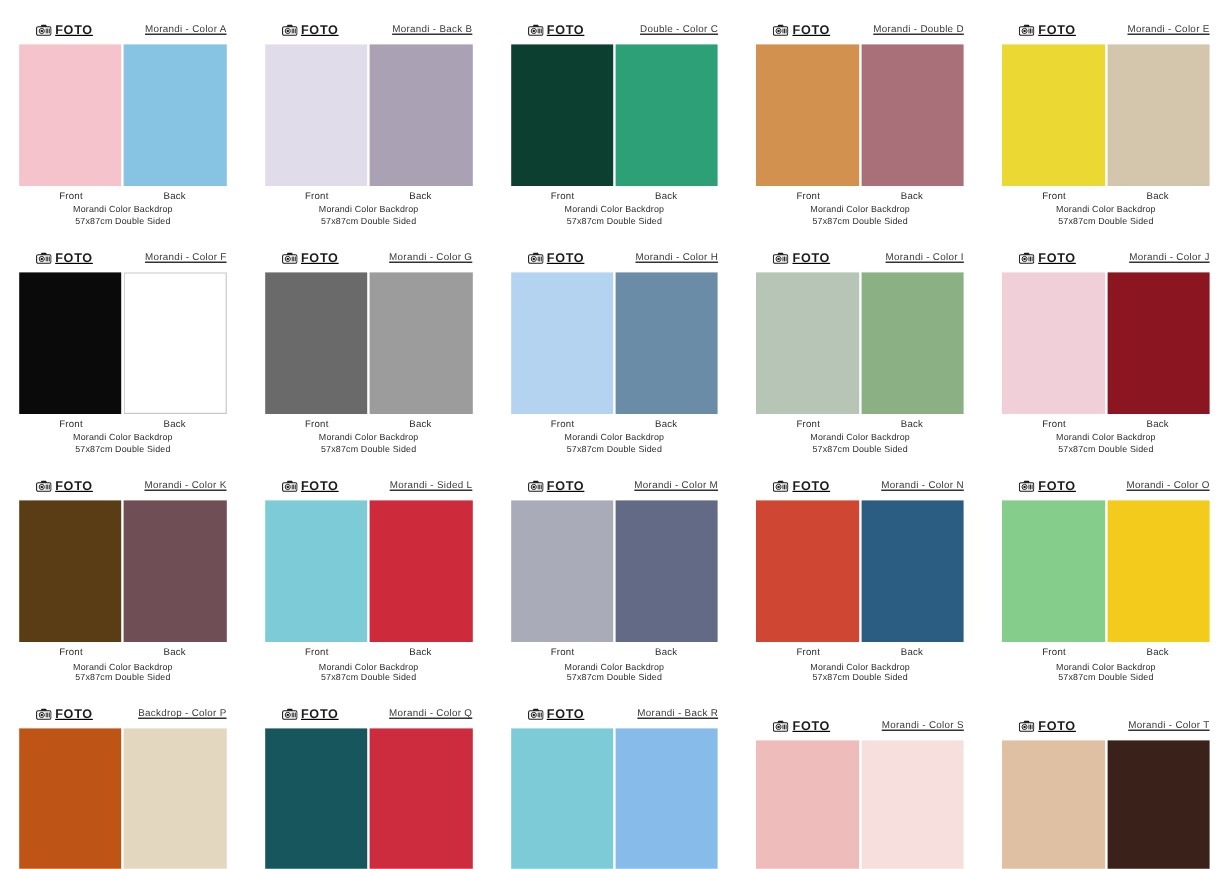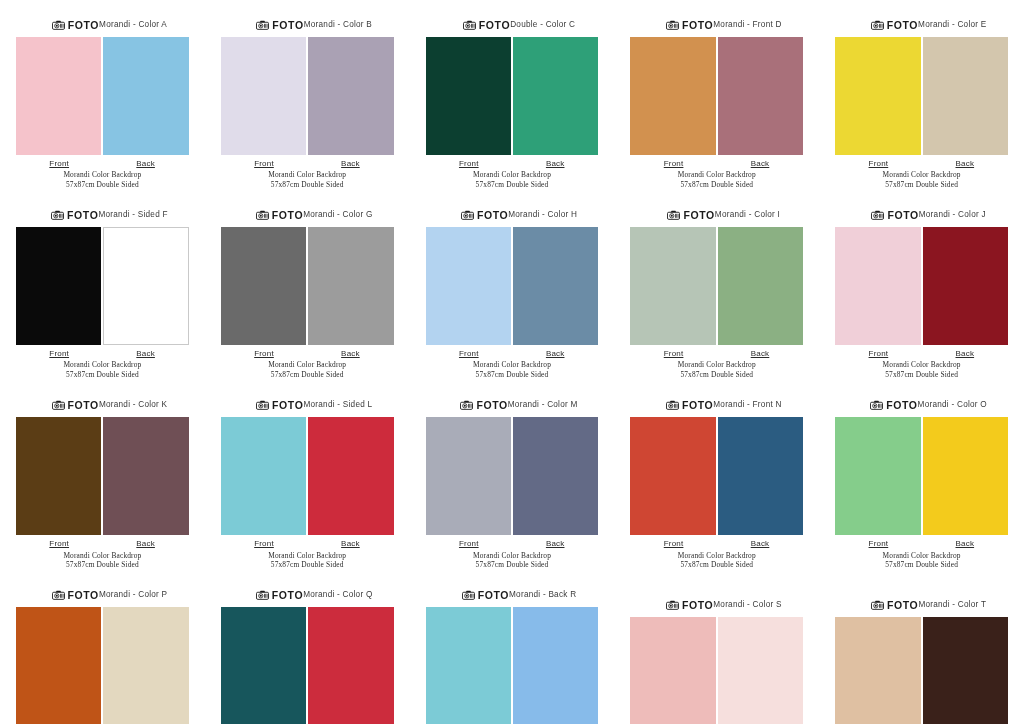--- a/index.html
+++ b/index.html
@@ -26,24 +26,25 @@
     position: relative;
     padding: 18px 14px 0 14px;
     display: flex;
     flex-direction: column;
   }
   .card.shift-down { padding-top: 28px; }
 
   .card-head {
     display: flex;
     align-items: center;
-    justify-content: center;
+    justify-content: space-between;
     height: 14px;
     margin: 0 0 5px 0;
     padding: 0 2px 0 16px;
+    text-decoration: underline;
   }
   .brand {
     display: flex;
     align-items: center;
     gap: 3px;
     flex: none;
   }
   .cam-icon { display: block; }
   .brand-name {
     font-size: 10.5px;
@@ -78,31 +79,30 @@
     margin-top: 4px;
     padding: 0 2px;
   }
   .side-label {
     flex: 1 1 50%;
     text-align: center;
     font-size: 8px;
     color: #2b2b2b;
     letter-spacing: 0.2px;
     line-height: 1.15;
-    text-decoration: underline;
   }
   .desc {
     margin-top: 2px;
     text-align: center;
     font-size: 7.4px;
     color: #2b2b2b;
     letter-spacing: 0.15px;
     line-height: 1.35;
   }
-  .desc div { white-space: nowrap; font-family: Liberation Serif, serif; }
+  .desc div { white-space: nowrap; }
 </style>
 </head>
 <body>
 
 <div id="sheet">
   <div class="grid" id="grid">
       <div class="card">
         <div class="card-head">
           <div class="brand">
             <svg width="13" height="10" viewBox="0 0 26 20" class="cam-icon">
@@ -138,21 +138,21 @@
               <rect x="1" y="4.5" width="24" height="14.2" rx="2.6" fill="none" stroke="#1b1b1b" stroke-width="1.8"></rect>
               <path d="M7.5 4.5 L9.3 1.4 L16.7 1.4 L18.5 4.5 Z" fill="#1b1b1b"></path>
               <circle cx="9.6" cy="11.6" r="4.3" fill="none" stroke="#1b1b1b" stroke-width="1.6"></circle>
               <circle cx="9.6" cy="11.6" r="2.1" fill="#1b1b1b"></circle>
               <rect x="16.2" y="7.6" width="1.5" height="8" fill="#1b1b1b"></rect>
               <rect x="18.8" y="7.6" width="1.5" height="8" fill="#1b1b1b"></rect>
               <rect x="21.4" y="7.6" width="1.5" height="8" fill="#1b1b1b"></rect>
             </svg>
             <span class="brand-name">FOTO</span>
           </div>
-          <span class="variant-label">Morandi - Color B</span>
+          <span class="variant-label">Morandi - Back B</span>
         </div>
         <div class="swatch-pair">
           <div class="swatch" style="background: rgb(224, 220, 234);"></div>
           <div class="swatch" style="background: rgb(170, 161, 180);"></div>
         </div>
         <div class="side-row">
           <div class="side-label">Front</div>
           <div class="side-label">Back</div>
         </div>
         <div class="desc">
@@ -196,21 +196,21 @@
               <rect x="1" y="4.5" width="24" height="14.2" rx="2.6" fill="none" stroke="#1b1b1b" stroke-width="1.8"></rect>
               <path d="M7.5 4.5 L9.3 1.4 L16.7 1.4 L18.5 4.5 Z" fill="#1b1b1b"></path>
               <circle cx="9.6" cy="11.6" r="4.3" fill="none" stroke="#1b1b1b" stroke-width="1.6"></circle>
               <circle cx="9.6" cy="11.6" r="2.1" fill="#1b1b1b"></circle>
               <rect x="16.2" y="7.6" width="1.5" height="8" fill="#1b1b1b"></rect>
               <rect x="18.8" y="7.6" width="1.5" height="8" fill="#1b1b1b"></rect>
               <rect x="21.4" y="7.6" width="1.5" height="8" fill="#1b1b1b"></rect>
             </svg>
             <span class="brand-name">FOTO</span>
           </div>
-          <span class="variant-label">Morandi - Front D</span>
+          <span class="variant-label">Morandi - Double D</span>
         </div>
         <div class="swatch-pair">
           <div class="swatch" style="background: rgb(210, 145, 79);"></div>
           <div class="swatch" style="background: rgb(169, 112, 122);"></div>
         </div>
         <div class="side-row">
           <div class="side-label">Front</div>
           <div class="side-label">Back</div>
         </div>
         <div class="desc">
@@ -254,21 +254,21 @@
               <rect x="1" y="4.5" width="24" height="14.2" rx="2.6" fill="none" stroke="#1b1b1b" stroke-width="1.8"></rect>
               <path d="M7.5 4.5 L9.3 1.4 L16.7 1.4 L18.5 4.5 Z" fill="#1b1b1b"></path>
               <circle cx="9.6" cy="11.6" r="4.3" fill="none" stroke="#1b1b1b" stroke-width="1.6"></circle>
               <circle cx="9.6" cy="11.6" r="2.1" fill="#1b1b1b"></circle>
               <rect x="16.2" y="7.6" width="1.5" height="8" fill="#1b1b1b"></rect>
               <rect x="18.8" y="7.6" width="1.5" height="8" fill="#1b1b1b"></rect>
               <rect x="21.4" y="7.6" width="1.5" height="8" fill="#1b1b1b"></rect>
             </svg>
             <span class="brand-name">FOTO</span>
           </div>
-          <span class="variant-label">Morandi - Sided F</span>
+          <span class="variant-label">Morandi - Color F</span>
         </div>
         <div class="swatch-pair">
           <div class="swatch" style="background: rgb(10, 10, 10);"></div>
           <div class="swatch outlined" style="background: rgb(255, 255, 255);"></div>
         </div>
         <div class="side-row">
           <div class="side-label">Front</div>
           <div class="side-label">Back</div>
         </div>
         <div class="desc">
@@ -486,21 +486,21 @@
               <rect x="1" y="4.5" width="24" height="14.2" rx="2.6" fill="none" stroke="#1b1b1b" stroke-width="1.8"></rect>
               <path d="M7.5 4.5 L9.3 1.4 L16.7 1.4 L18.5 4.5 Z" fill="#1b1b1b"></path>
               <circle cx="9.6" cy="11.6" r="4.3" fill="none" stroke="#1b1b1b" stroke-width="1.6"></circle>
               <circle cx="9.6" cy="11.6" r="2.1" fill="#1b1b1b"></circle>
               <rect x="16.2" y="7.6" width="1.5" height="8" fill="#1b1b1b"></rect>
               <rect x="18.8" y="7.6" width="1.5" height="8" fill="#1b1b1b"></rect>
               <rect x="21.4" y="7.6" width="1.5" height="8" fill="#1b1b1b"></rect>
             </svg>
             <span class="brand-name">FOTO</span>
           </div>
-          <span class="variant-label">Morandi - Front N</span>
+          <span class="variant-label">Morandi - Color N</span>
         </div>
         <div class="swatch-pair">
           <div class="swatch" style="background: rgb(207, 70, 51);"></div>
           <div class="swatch" style="background: rgb(43, 92, 129);"></div>
         </div>
         <div class="side-row">
           <div class="side-label">Front</div>
           <div class="side-label">Back</div>
         </div>
         <div class="desc">
@@ -544,21 +544,21 @@
               <rect x="1" y="4.5" width="24" height="14.2" rx="2.6" fill="none" stroke="#1b1b1b" stroke-width="1.8"></rect>
               <path d="M7.5 4.5 L9.3 1.4 L16.7 1.4 L18.5 4.5 Z" fill="#1b1b1b"></path>
               <circle cx="9.6" cy="11.6" r="4.3" fill="none" stroke="#1b1b1b" stroke-width="1.6"></circle>
               <circle cx="9.6" cy="11.6" r="2.1" fill="#1b1b1b"></circle>
               <rect x="16.2" y="7.6" width="1.5" height="8" fill="#1b1b1b"></rect>
               <rect x="18.8" y="7.6" width="1.5" height="8" fill="#1b1b1b"></rect>
               <rect x="21.4" y="7.6" width="1.5" height="8" fill="#1b1b1b"></rect>
             </svg>
             <span class="brand-name">FOTO</span>
           </div>
-          <span class="variant-label">Morandi - Color P</span>
+          <span class="variant-label">Backdrop - Color P</span>
         </div>
         <div class="swatch-pair">
           <div class="swatch" style="background: rgb(191, 84, 23);"></div>
           <div class="swatch" style="background: rgb(227, 216, 191);"></div>
         </div>
       </div>
       <div class="card">
         <div class="card-head">
           <div class="brand">
             <svg width="13" height="10" viewBox="0 0 26 20" class="cam-icon">

